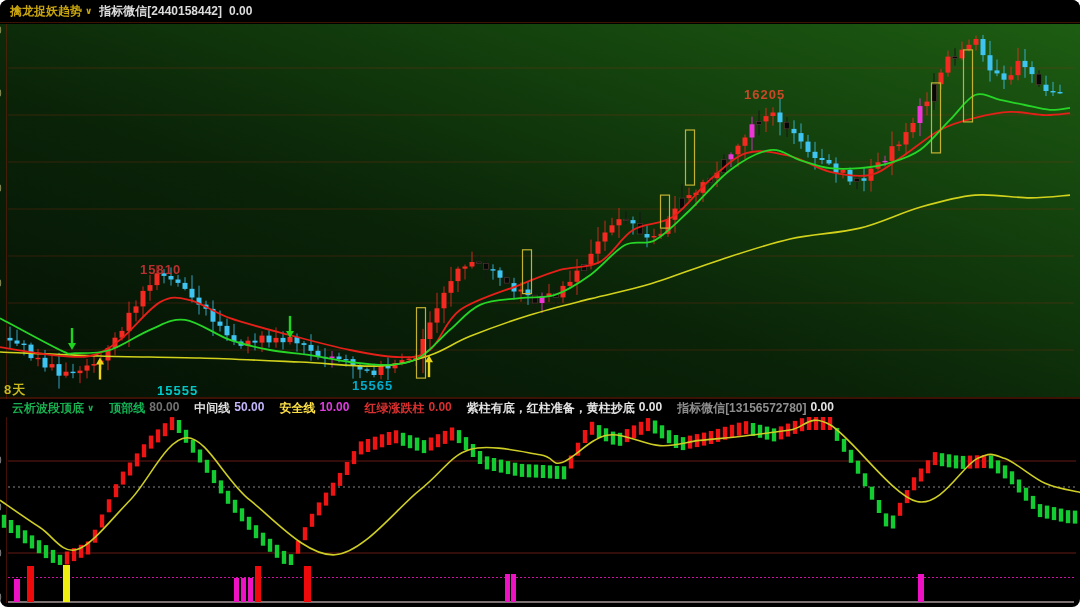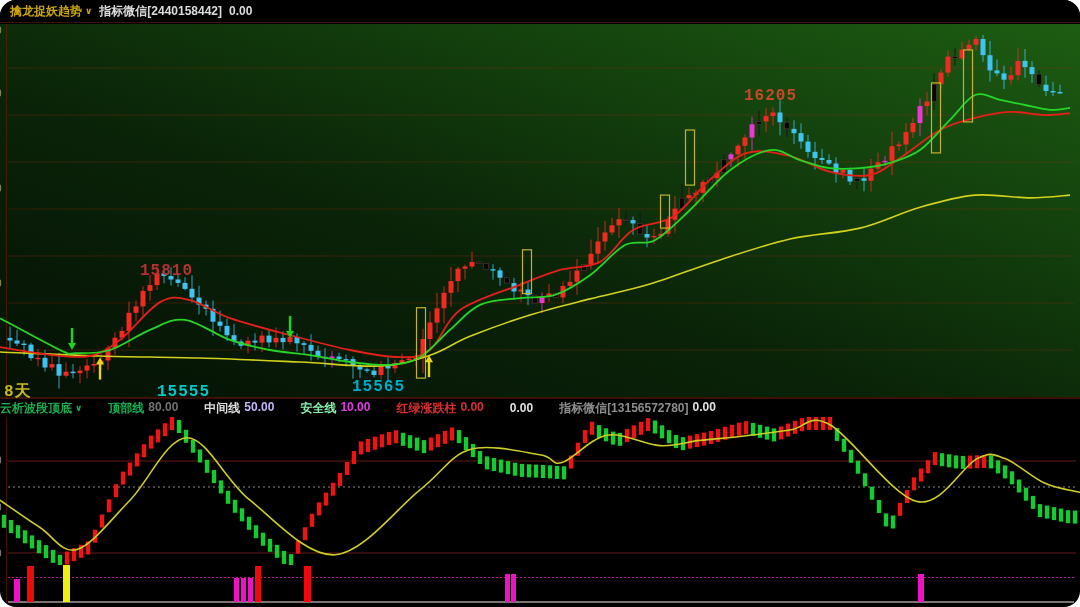--- a/index.html
+++ b/index.html
@@ -1,38 +1,38 @@
 <!DOCTYPE html>
 <html><head>
 <meta charset="utf-8">
 <style>
   html,body{margin:0;padding:0;background:#fff;}
-  #app{position:relative;width:1080px;height:607px;background:#000;border-radius:16px;overflow:hidden;
+  #app{position:relative;width:1080px;height:607px;background:#000;border-radius:8px;overflow:hidden;
        font-family:"Liberation Sans","DejaVu Sans",sans-serif;}
   .hdr{position:absolute;left:0;top:0;width:1080px;height:23px;display:flex;align-items:center;
        padding-left:10px;box-sizing:border-box;gap:7px;font-size:12px;font-weight:bold;
        border-bottom:1px solid #3c1200;background:#000;z-index:30;}
   .hdr .title{color:#c9a50e;cursor:pointer;display:flex;align-items:center;gap:3px;}
   .hdr .wt{color:#dcdcdc;}
   #mainbg{position:absolute;left:0;top:24px;width:1080px;height:373px;
           background:linear-gradient(to top right,#051105 0%,#0a2408 42%,#1d5d12 100%);}
   #sep{position:absolute;left:0;top:397px;width:1080px;height:2px;background:#3c1204;}
   .subhdr{position:absolute;left:0;top:399px;width:1080px;height:18px;background:#000;
-          display:flex;align-items:center;gap:26px;padding-left:0;box-sizing:border-box;
+          display:flex;align-items:center;gap:15px;padding-left:12px;box-sizing:border-box;
           font-size:12px;font-weight:bold;white-space:nowrap;z-index:30;}
   .subhdr .title{color:#18b050;cursor:pointer;display:flex;align-items:center;gap:3px;}
   .subhdr .pair{display:flex;gap:4px;}
   .subhdr .gray{color:#8e8e8e;}
   .subhdr .white{color:#e2e2e2;}
   svg{position:absolute;left:0;display:block;}
   #svg-main{top:24px;z-index:10;}
   #svg-osc{top:417px;z-index:10;}
   #svg-strip{top:565px;z-index:10;}
   #vborder{position:absolute;left:6px;top:24px;width:1px;height:579px;background:rgba(120,30,10,.55);z-index:5;}
-  .plabel{position:absolute;font-size:16px;font-weight:bold;z-index:20;letter-spacing:1px;font-family:Liberation Mono, monospace;}
+  .plabel{position:absolute;font-size:13px;font-weight:bold;z-index:20;letter-spacing:1px;}
   .dd{font-size:9px;}
 </style>
 </head>
 <body>
 
 <div id="app">
 
   <div class="hdr">
     <span class="title">
       <span>擒龙捉妖趋势</span>
@@ -386,28 +386,29 @@
     </span>
     <span class="pair">
       <span style="color: rgb(18, 180, 85);">顶部线</span>
       <span style="color: #737373;">80.00</span>
     </span>
     <span class="pair">
       <span style="color: rgb(222, 222, 222);">中间线</span>
       <span style="color: #c4b5fd;">50.00</span>
     </span>
     <span class="pair">
-      <span style="color: #86efac;">安全线</span>
+      <span style="color: #fde047;">安全线</span>
       <span style="color: rgb(224, 60, 224);">10.00</span>
     </span>
     <span class="pair">
       <span style="color: rgb(216, 48, 48);">红绿涨跌柱</span>
       <span style="color: rgb(216, 48, 48);">0.00</span>
     </span>
     <span class="pair">
+      <span class="white">紫柱有底，红柱准备，黄柱抄底</span>
       <span class="white">0.00</span>
     </span>
     <span class="pair">
       <span class="gray">指标微信[13156572780]</span>
       <span class="white">0.00</span>
     </span>
   </div>
 
   <svg id="svg-osc" width="1080" height="148" viewBox="0 417 1080 148">
       <line x1="8" y1="461" x2="1076" y2="461" stroke="rgba(185,50,35,0.55)" stroke-width="1"></line>

